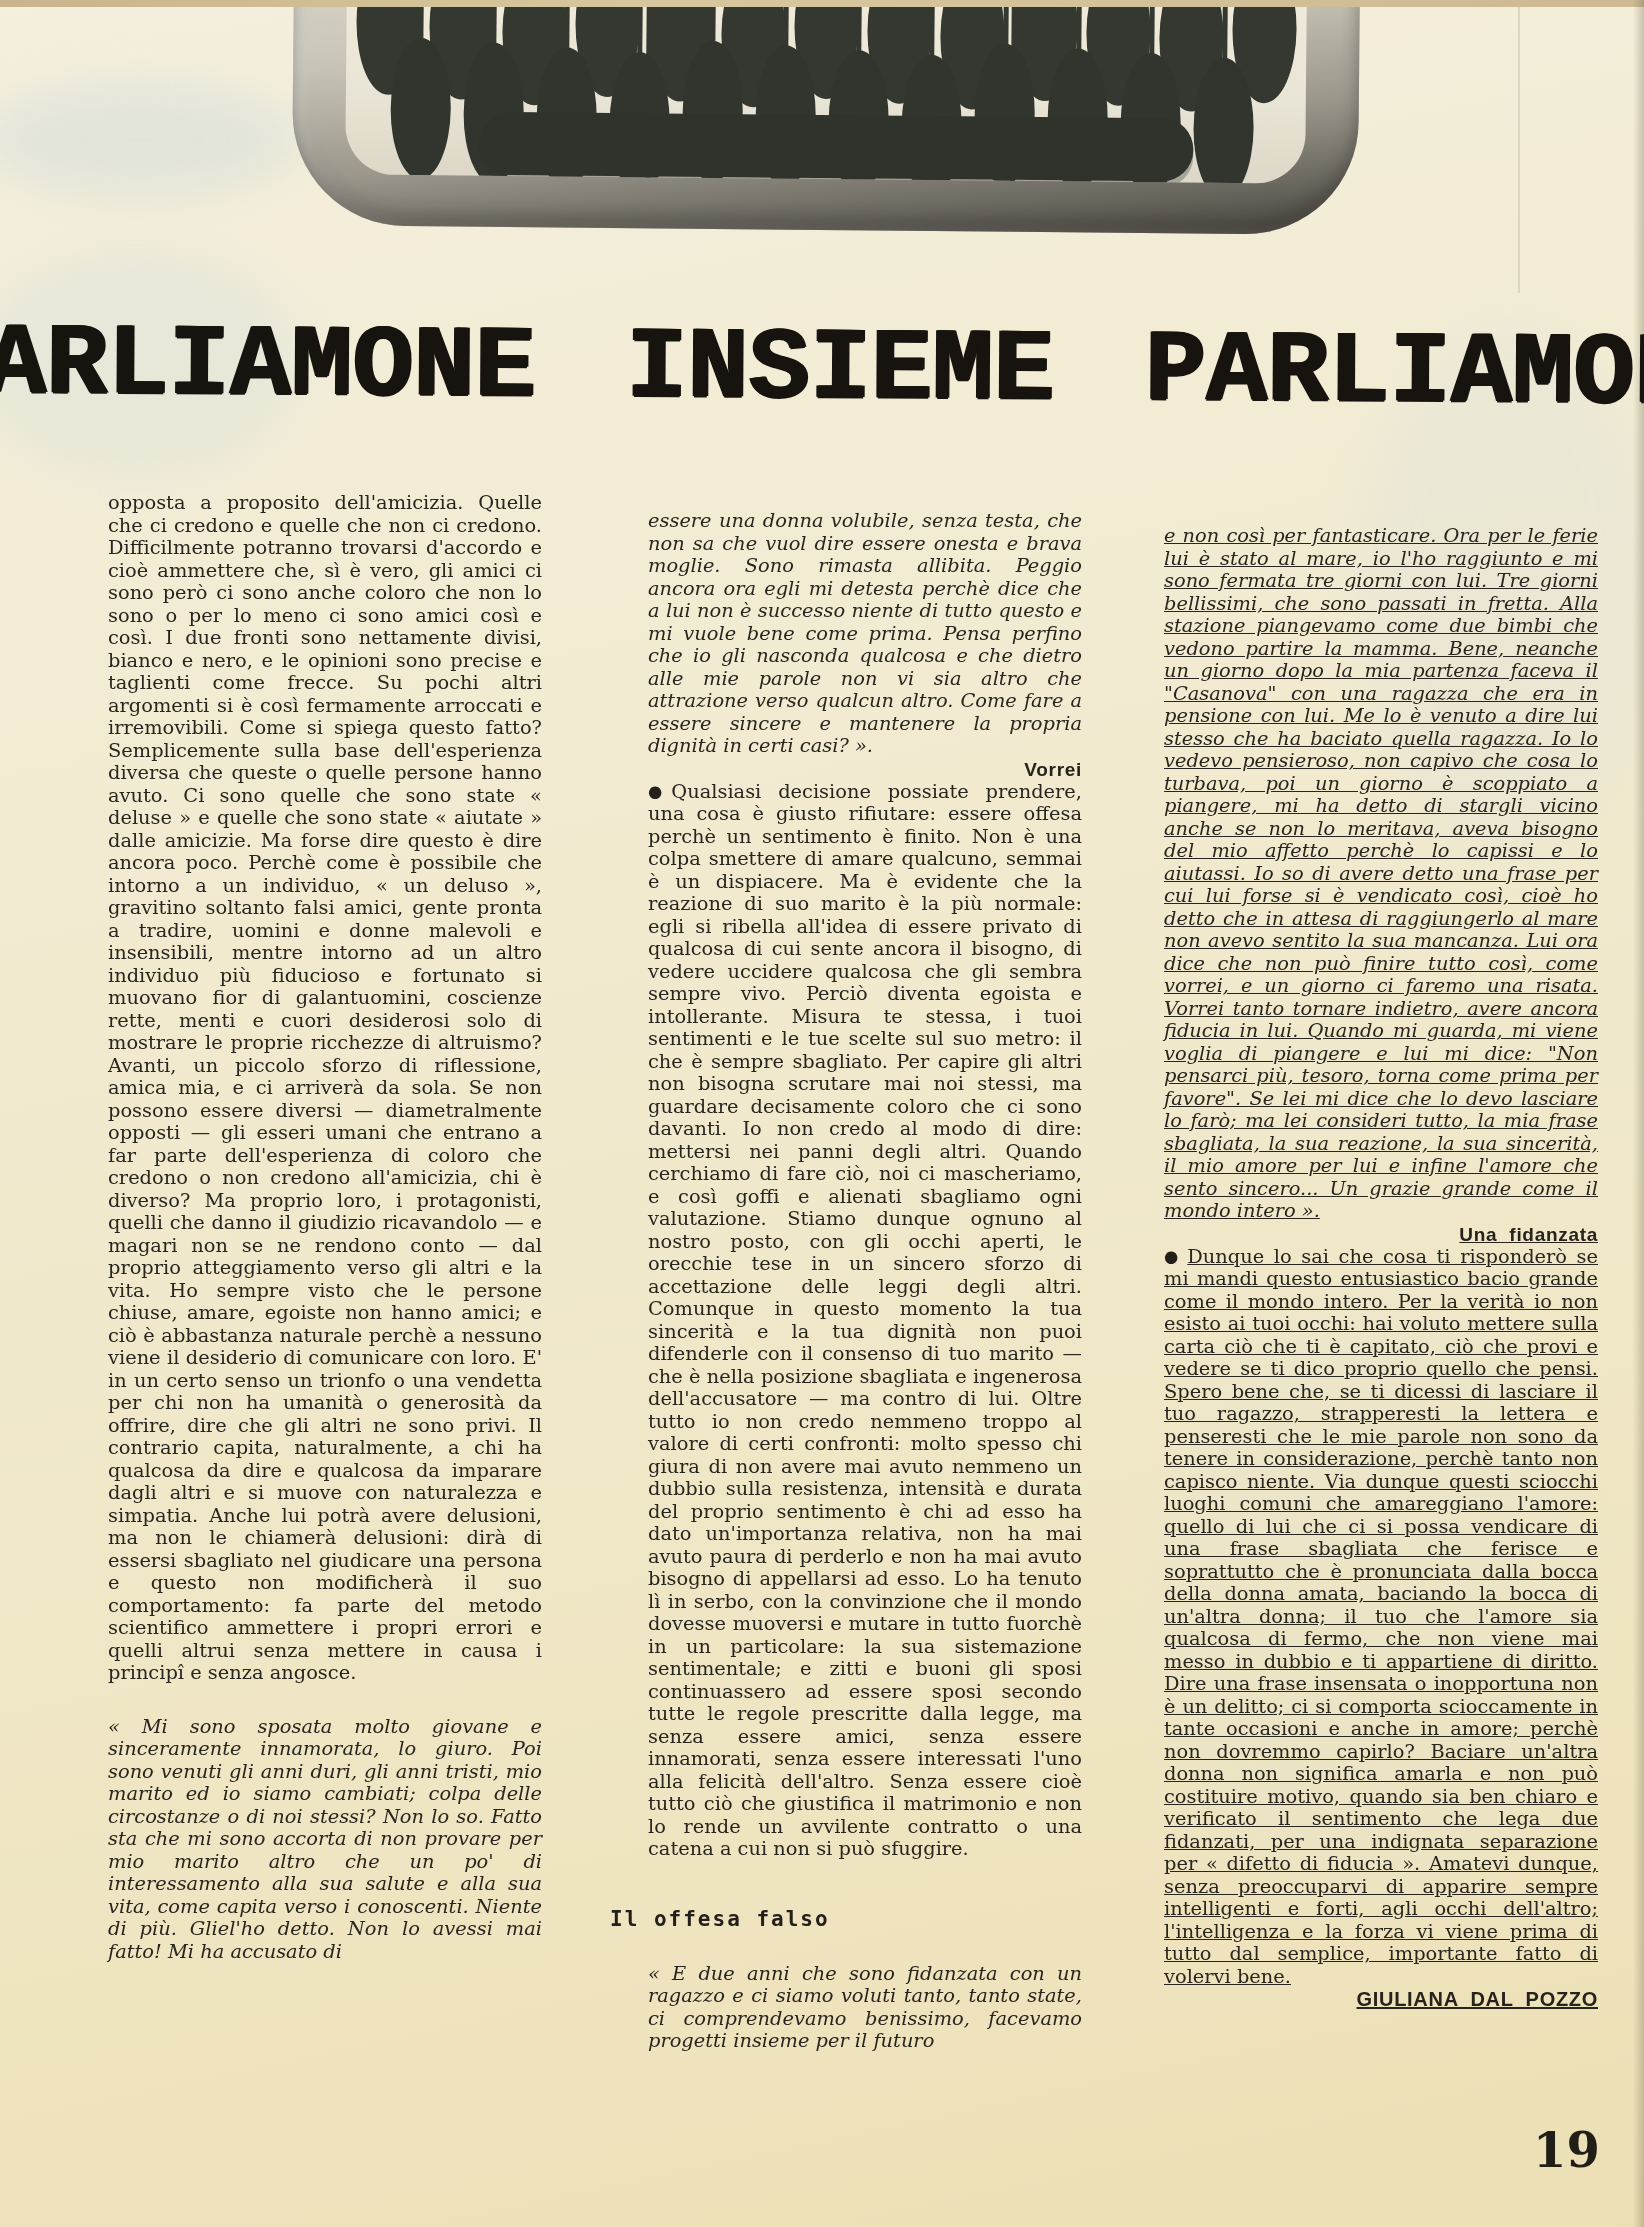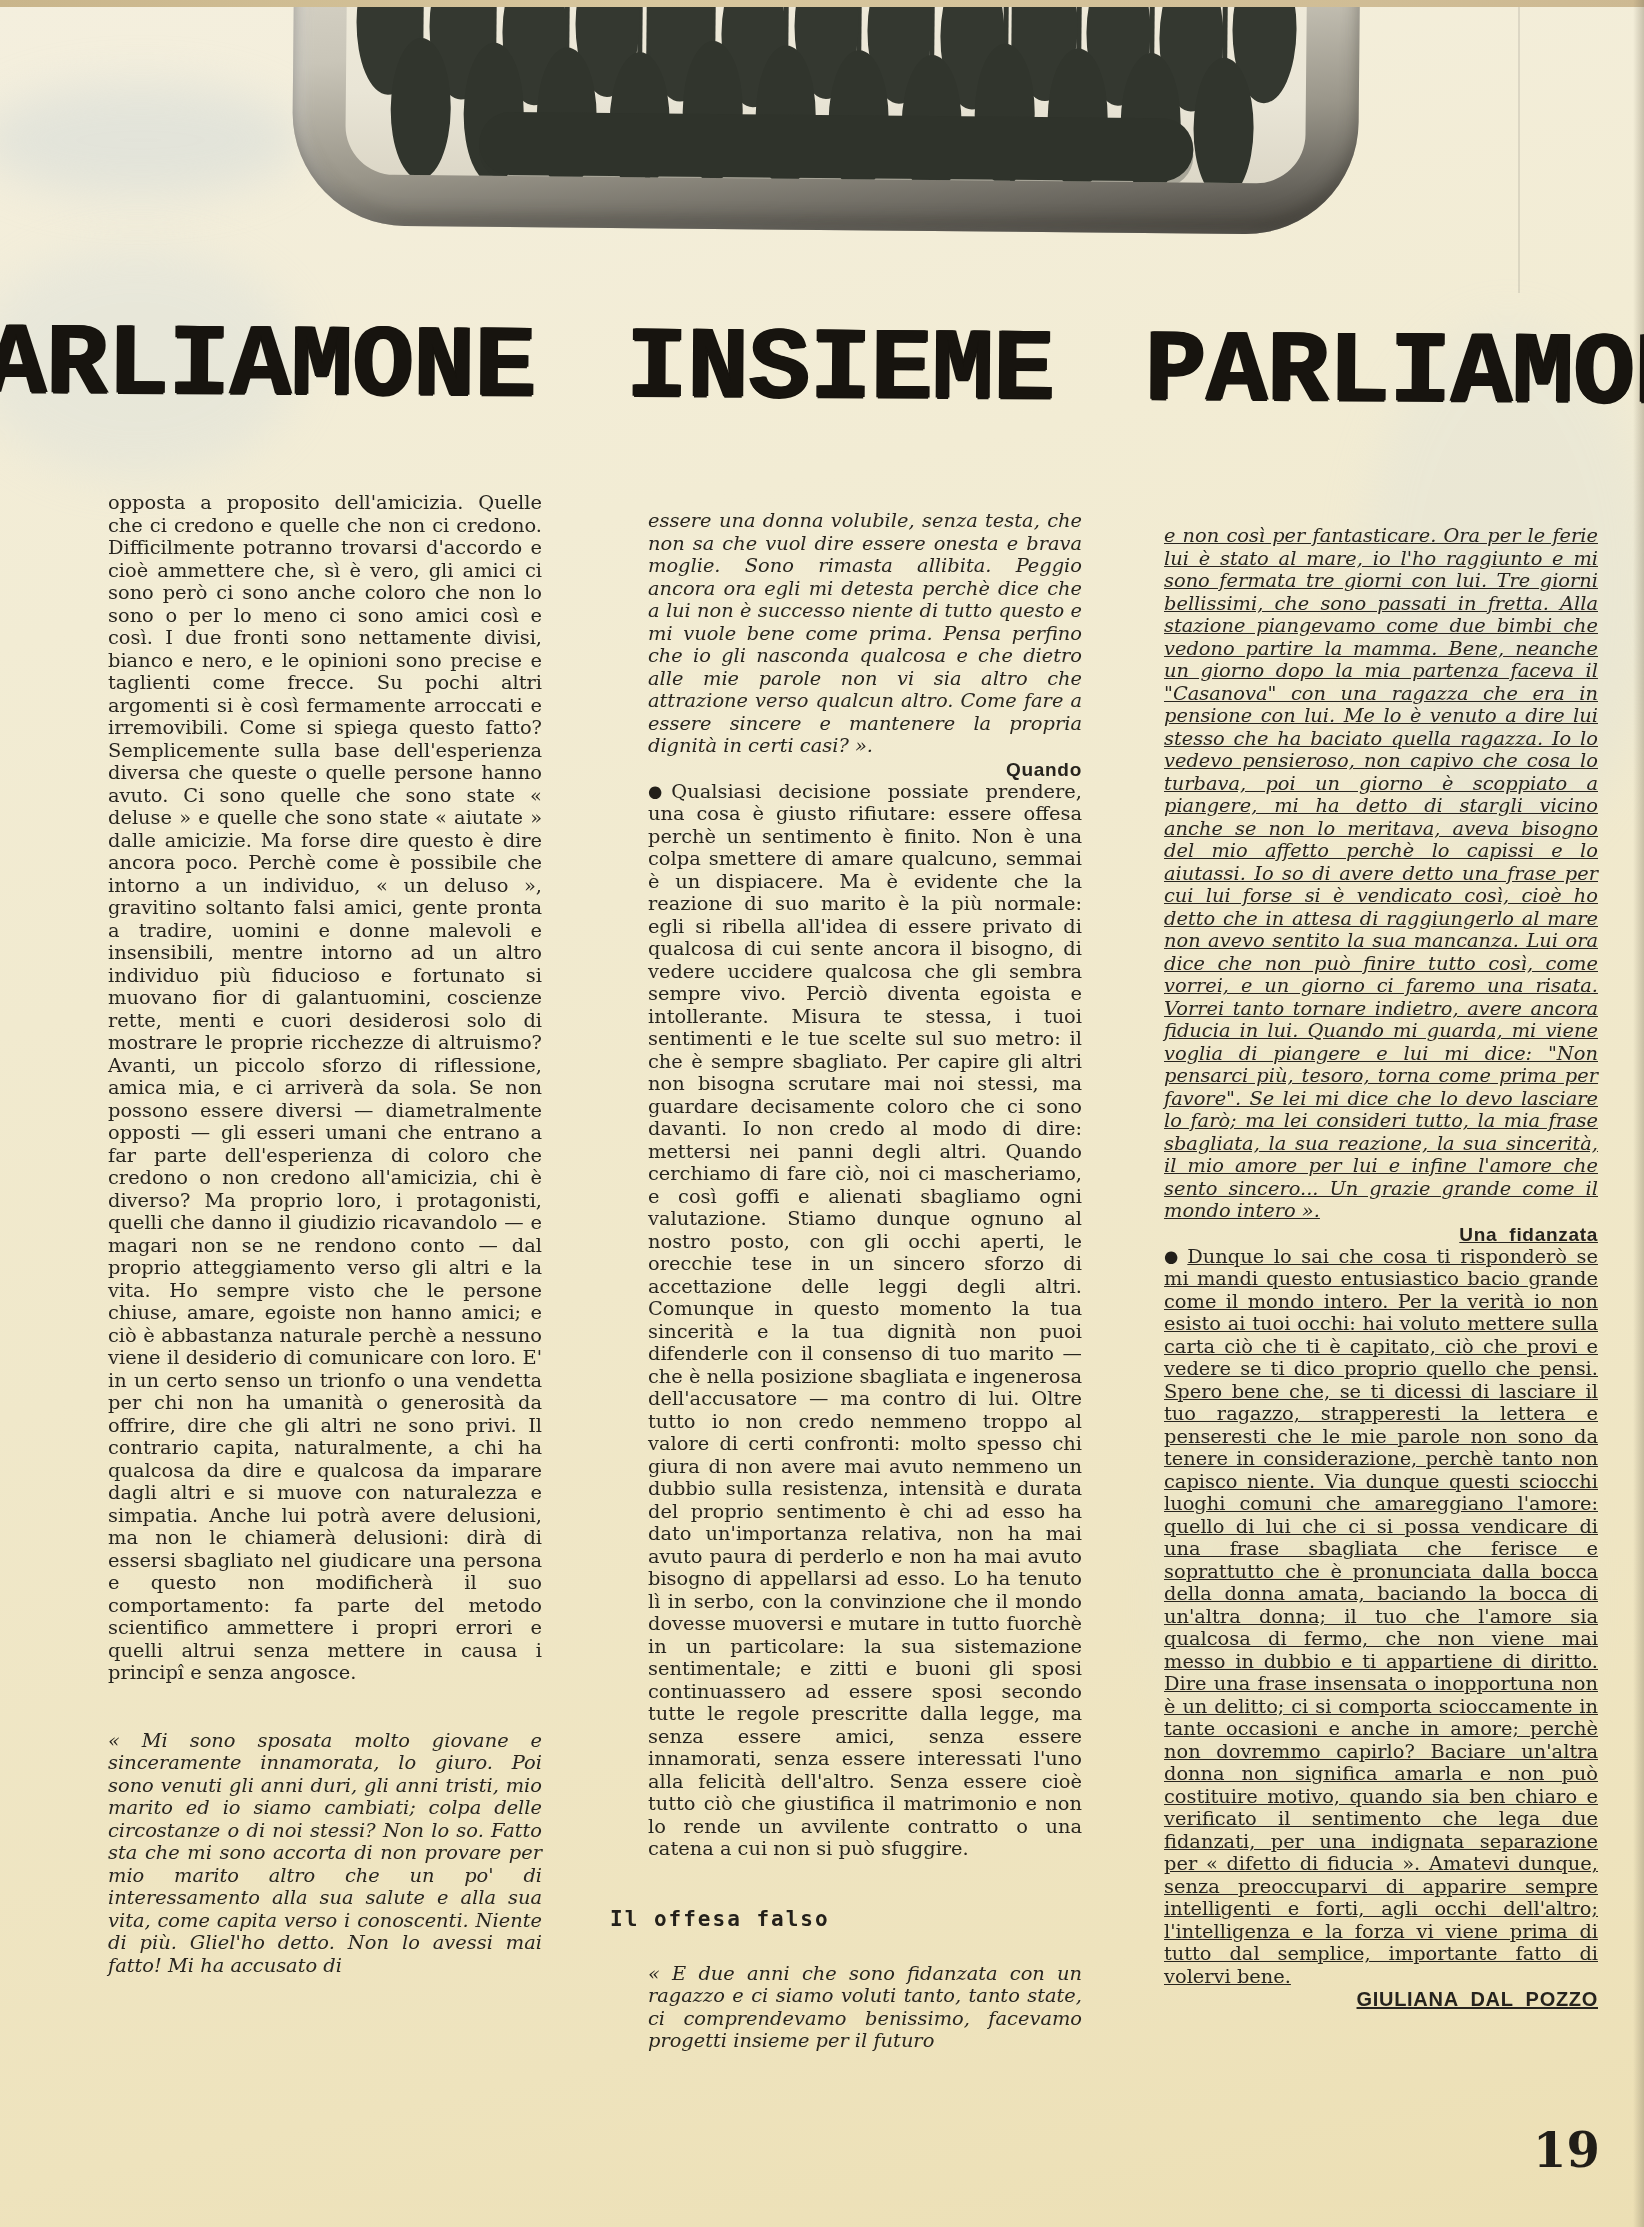--- a/index.html
+++ b/index.html
@@ -42,21 +42,21 @@
     text-shadow:1.4px 0 0 #17140f,-1.4px 0 0 #17140f,0 1.4px 0 #17140f;}
 
   
   .col{position:absolute;width:434px;font-size:19.4px;line-height:22.5px;color:#28251f;
     text-align:justify;font-family:"DejaVu Serif",serif;}
   .col-1{left:108px;top:492px;}
   .col-2{left:648px;top:510px;}
   .col-3{left:1164px;top:525px;text-decoration:underline;}
   .col p{margin:0;}
   .letter{font-style:italic;}
-  .col-1 .letter{margin-top:45px;}
+  .col-1 .letter{margin-top:31px;}
   .sub-heading{font-family:"DejaVu Sans Mono",monospace;font-weight:bold;font-size:21px;
     line-height:29px;letter-spacing:2px;color:#23201a;margin:44px 0 29px -38px;text-align:left;}
   .sig{font-family:"Liberation Sans",sans-serif;font-weight:bold;font-size:19px;line-height:23px;
     text-align:right;letter-spacing:0.7px;word-spacing:6.1px;color:#26231d;margin-top:6.8px;}
   .author-sig{margin-top:40px;font-size:20px;}
   .reply{margin-top:18px;}
   .bullet{display:inline-block;font-size:16.4px;vertical-align:1.4px;margin-right:9px;color:#23201a;font-style:normal;}
 
   
   .page-number{position:absolute;left:1533px;top:2126px;font-family:"DejaVu Serif",serif;
@@ -125,21 +125,21 @@
 
 <h1 class="headline">PARLIAMONE INSIEME PARLIAMONE</h1>
 
 <section class="col col-1">
   <p class="body-text">opposta a proposito dell'amicizia. Quelle che ci credono e quelle che non ci credono. Difficilmente potranno trovarsi d'accordo e cioè ammettere che, sì è vero, gli amici ci sono però ci sono anche coloro che non lo sono o per lo meno ci sono amici così e così. I due fronti sono nettamente divisi, bianco e nero, e le opinioni sono precise e taglienti come frecce. Su pochi altri argomenti si è così fermamente arroccati e irremovibili. Come si spiega questo fatto? Semplicemente sulla base dell'esperienza diversa che queste o quelle persone hanno avuto. Ci sono quelle che sono state « deluse » e quelle che sono state « aiutate » dalle amicizie. Ma forse dire questo è dire ancora poco. Perchè come è possibile che intorno a un individuo, « un deluso », gravitino soltanto falsi amici, gente pronta a tradire, uomini e donne malevoli e insensibili, mentre intorno ad un altro individuo più fiducioso e fortunato si muovano fior di galantuomini, coscienze rette, menti e cuori desiderosi solo di mostrare le proprie ricchezze di altruismo? Avanti, un piccolo sforzo di riflessione, amica mia, e ci arriverà da sola. Se non possono essere diversi — diametralmente opposti — gli esseri umani che entrano a far parte dell'esperienza di coloro che credono o non credono all'amicizia, chi è diverso? Ma proprio loro, i protagonisti, quelli che danno il giudizio ricavandolo — e magari non se ne rendono conto — dal proprio atteggiamento verso gli altri e la vita. Ho sempre visto che le persone chiuse, amare, egoiste non hanno amici; e ciò è abbastanza naturale perchè a nessuno viene il desiderio di comunicare con loro. E' in un certo senso un trionfo o una vendetta per chi non ha umanità o generosità da offrire, dire che gli altri ne sono privi. Il contrario capita, naturalmente, a chi ha qualcosa da dire e qualcosa da imparare dagli altri e si muove con naturalezza e simpatia. Anche lui potrà avere delusioni, ma non le chiamerà delusioni: dirà di essersi sbagliato nel giudicare una persona e questo non modificherà il suo comportamento: fa parte del metodo scientifico ammettere i propri errori e quelli altrui senza mettere in causa i principî e senza angosce.</p>
   <p class="letter">« Mi sono sposata molto giovane e sinceramente innamorata, lo giuro. Poi sono venuti gli anni duri, gli anni tristi, mio marito ed io siamo cambiati; colpa delle circostanze o di noi stessi? Non lo so. Fatto sta che mi sono accorta di non provare per mio marito altro che un po' di interessamento alla sua salute e alla sua vita, come capita verso i conoscenti. Niente di più. Gliel'ho detto. Non lo avessi mai fatto! Mi ha accusato di</p>
 </section>
 
 <section class="col col-2">
   <p class="letter">essere una donna volubile, senza testa, che non sa che vuol dire essere onesta e brava moglie. Sono rimasta allibita. Peggio ancora ora egli mi detesta perchè dice che a lui non è successo niente di tutto questo e mi vuole bene come prima. Pensa perfino che io gli nasconda qualcosa e che dietro alle mie parole non vi sia altro che attrazione verso qualcun altro. Come fare a essere sincere e mantenere la propria dignità in certi casi? ».</p>
-  <p class="sig">Quando</p>
+  <p class="sig">Vorrei</p>
   <p class="reply"><span class="bullet">●</span><span>Qualsiasi decisione possiate prendere, una cosa è giusto rifiutare: essere offesa perchè un sentimento è finito. Non è una colpa smettere di amare qualcuno, semmai è un dispiacere. Ma è evidente che la reazione di suo marito è la più normale: egli si ribella all'idea di essere privato di qualcosa di cui sente ancora il bisogno, di vedere uccidere qualcosa che gli sembra sempre vivo. Perciò diventa egoista e intollerante. Misura te stessa, i tuoi sentimenti e le tue scelte sul suo metro: il che è sempre sbagliato. Per capire gli altri non bisogna scrutare mai noi stessi, ma guardare decisamente coloro che ci sono davanti. Io non credo al modo di dire: mettersi nei panni degli altri. Quando cerchiamo di fare ciò, noi ci mascheriamo, e così goffi e alienati sbagliamo ogni valutazione. Stiamo dunque ognuno al nostro posto, con gli occhi aperti, le orecchie tese in un sincero sforzo di accettazione delle leggi degli altri. Comunque in questo momento la tua sincerità e la tua dignità non puoi difenderle con il consenso di tuo marito — che è nella posizione sbagliata e ingenerosa dell'accusatore — ma contro di lui. Oltre tutto io non credo nemmeno troppo al valore di certi confronti: molto spesso chi giura di non avere mai avuto nemmeno un dubbio sulla resistenza, intensità e durata del proprio sentimento è chi ad esso ha dato un'importanza relativa, non ha mai avuto paura di perderlo e non ha mai avuto bisogno di appellarsi ad esso. Lo ha tenuto lì in serbo, con la convinzione che il mondo dovesse muoversi e mutare in tutto fuorchè in un particolare: la sua sistemazione sentimentale; e zitti e buoni gli sposi continuassero ad essere sposi secondo tutte le regole prescritte dalla legge, ma senza essere amici, senza essere innamorati, senza essere interessati l'uno alla felicità dell'altro. Senza essere cioè tutto ciò che giustifica il matrimonio e non lo rende un avvilente contratto o una catena a cui non si può sfuggire.</span></p>
   <h2 class="sub-heading">Il offesa falso</h2>
   <p class="letter">« E due anni che sono fidanzata con un ragazzo e ci siamo voluti tanto, tanto state, ci comprendevamo benissimo, facevamo progetti insieme per il futuro</p>
 </section>
 
 <section class="col col-3">
   <p class="letter">e non così per fantasticare. Ora per le ferie lui è stato al mare, io l'ho raggiunto e mi sono fermata tre giorni con lui. Tre giorni bellissimi, che sono passati in fretta. Alla stazione piangevamo come due bimbi che vedono partire la mamma. Bene, neanche un giorno dopo la mia partenza faceva il "Casanova" con una ragazza che era in pensione con lui. Me lo è venuto a dire lui stesso che ha baciato quella ragazza. Io lo vedevo pensieroso, non capivo che cosa lo turbava, poi un giorno è scoppiato a piangere, mi ha detto di stargli vicino anche se non lo meritava, aveva bisogno del mio affetto perchè lo capissi e lo aiutassi. Io so di avere detto una frase per cui lui forse si è vendicato così, cioè ho detto che in attesa di raggiungerlo al mare non avevo sentito la sua mancanza. Lui ora dice che non può finire tutto così, come vorrei, e un giorno ci faremo una risata. Vorrei tanto tornare indietro, avere ancora fiducia in lui. Quando mi guarda, mi viene voglia di piangere e lui mi dice: "Non pensarci più, tesoro, torna come prima per favore". Se lei mi dice che lo devo lasciare lo farò; ma lei consideri tutto, la mia frase sbagliata, la sua reazione, la sua sincerità, il mio amore per lui e infine l'amore che sento sincero... Un grazie grande come il mondo intero ».</p>
   <p class="sig">Una fidanzata</p>
   <p class="reply"><span class="bullet">●</span><span>Dunque lo sai che cosa ti risponderò se mi mandi questo entusiastico bacio grande come il mondo intero. Per la verità io non esisto ai tuoi occhi: hai voluto mettere sulla carta ciò che ti è capitato, ciò che provi e vedere se ti dico proprio quello che pensi. Spero bene che, se ti dicessi di lasciare il tuo ragazzo, strapperesti la lettera e penseresti che le mie parole non sono da tenere in considerazione, perchè tanto non capisco niente. Via dunque questi sciocchi luoghi comuni che amareggiano l'amore: quello di lui che ci si possa vendicare di una frase sbagliata che ferisce e soprattutto che è pronunciata dalla bocca della donna amata, baciando la bocca di un'altra donna; il tuo che l'amore sia qualcosa di fermo, che non viene mai messo in dubbio e ti appartiene di diritto. Dire una frase insensata o inopportuna non è un delitto; ci si comporta scioccamente in tante occasioni e anche in amore; perchè non dovremmo capirlo? Baciare un'altra donna non significa amarla e non può costituire motivo, quando sia ben chiaro e verificato il sentimento che lega due fidanzati, per una indignata separazione per « difetto di fiducia ». Amatevi dunque, senza preoccuparvi di apparire sempre intelligenti e forti, agli occhi dell'altro; l'intelligenza e la forza vi viene prima di tutto dal semplice, importante fatto di volervi bene.</span></p>
   <p class="sig author-sig">GIULIANA DAL POZZO</p>

